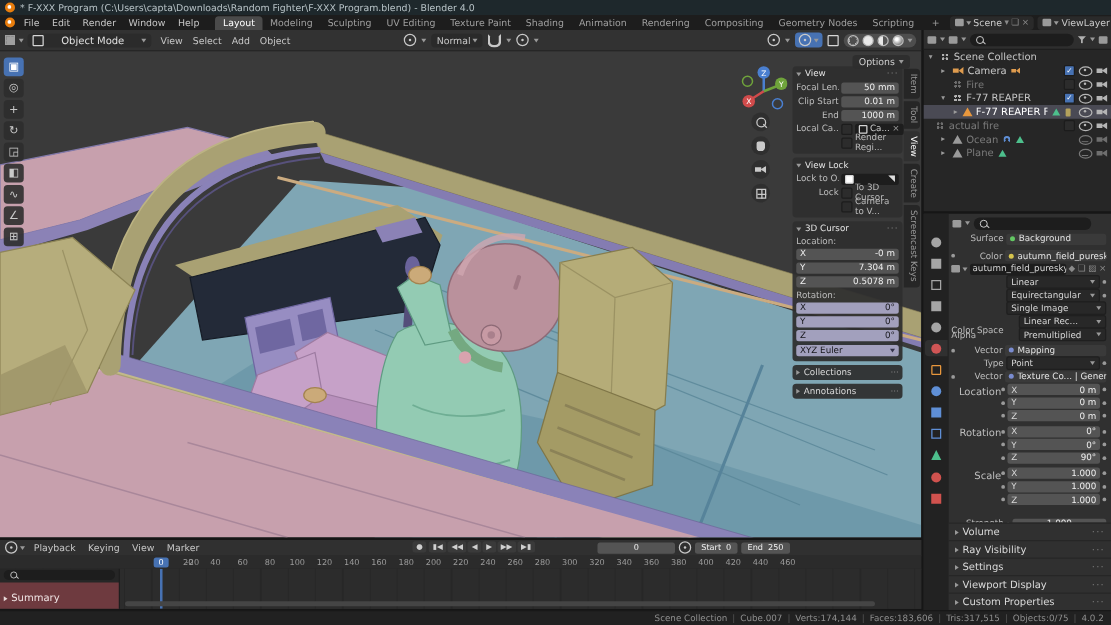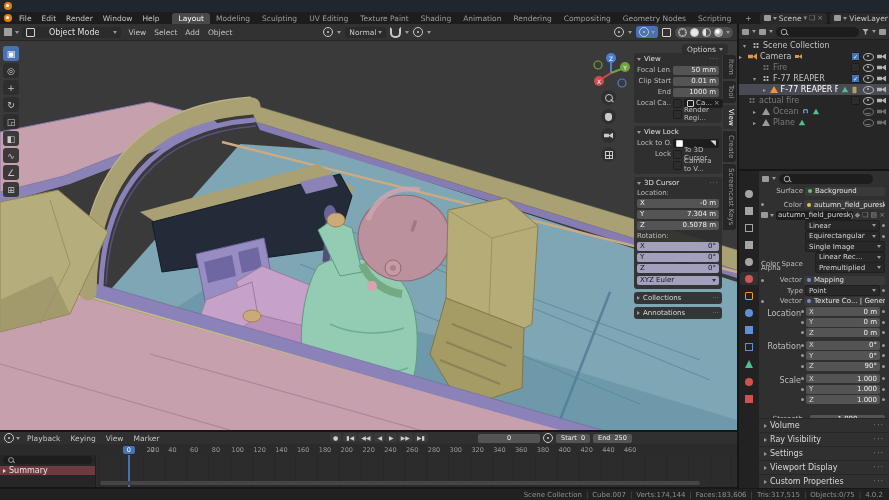--- a/index.html
+++ b/index.html
@@ -176,37 +176,38 @@
   .tlbtn{background:#3a3a3a;border-radius:2px;padding:0 3px;height:9px;display:flex;align-items:center;color:#cfcfcf;font-size:6px;}
   .tl-fields{position:absolute;left:478px;top:1px;display:flex;gap:3px;align-items:center;}
   .tfield{background:#545454;border-radius:2px;height:9px;padding:0 5px;color:#f0f0f0;display:flex;gap:4px;align-items:center;font-size:6.5px;}
   .ruler{position:absolute;left:0;top:12px;width:737px;height:11px;background:#2b2b2b;border-bottom:1px solid #222;}
   .tick{position:absolute;bottom:1px;transform:translateX(-50%);color:#9b9b9b;font-size:6.5px;}
   .tick.cur{background:#4772b3;color:#fff;border-radius:2px;padding:0 4px;bottom:1px;}
   .tl-body{position:absolute;left:0;top:23px;width:737px;height:32px;overflow:hidden;
            background:repeating-linear-gradient(90deg,#272727 0 1px,#2c2c2c 1px 21.8px);background-position:12px 0;}
   .chanbox{position:absolute;left:0;top:0;width:95px;height:32px;background:#262626;border-right:1px solid #1e1e1e;}
   .chan-filter{display:flex;align-items:center;gap:2px;padding:1px 3px;}
-  .summary{display:flex;align-items:center;gap:3px;background:#6e3a3f;color:#efe3e3;height:9px;padding:0 3px;margin-top:1px;}
+  .summary{display:flex;align-items:center;gap:3px;background:#6e3a3f;color:#efe3e3;height:9px;padding:8px 3px;margin-top:1px;}
   .playhead{position:absolute;top:0;width:2px;height:32px;background:#4772b3;}
   .hscroll{position:absolute;left:100px;bottom:2px;width:600px;height:4px;background:#454545;border-radius:2px;}
 
   
   .statusbar{position:absolute;left:0;top:488px;width:889px;height:12px;background:#212121;
              display:flex;align-items:center;justify-content:flex-end;gap:4px;padding:0 6px;box-sizing:border-box;
              color:#8f8f8f;font-size:7px;border-top:1px solid #181818;}
   .sep{color:#555;}
 </style>
 </head>
 <body>
 
 <div class="app">
 
   <div class="titlebar">
     <span class="blogo"></span>
+    <span class="ttext">* F-XXX Program (C:\Users\capta\Downloads\Random Fighter\F-XXX Program.blend) - Blender 4.0</span>
   </div>
 
   <div class="topbar">
     <span class="blogo"></span>
     <nav id="topmenus" class="row">
         <span class="menu-item">File</span>
         <span class="menu-item">Edit</span>
         <span class="menu-item">Render</span>
         <span class="menu-item">Window</span>
         <span class="menu-item">Help</span>
@@ -586,21 +587,21 @@
         <span class="cv"></span>
       <span class="wicon"></span>
     </div>
     <div id="orows">
         <div class="orow" style="padding-left: 4px;">
           <span style="width: 6px; color: rgb(154, 154, 154); font-size: 6px;">▾</span>
           <span class="i-coll"></span>
           <span class="lbl">Scene Collection</span>
           <span class="spacer"></span>
         </div>
-        <div class="orow" style="">
+        <div class="orow" style="padding-left: 14px;">
           <span style="width: 6px; color: rgb(154, 154, 154); font-size: 6px;">▸</span>
           <span class="i-camo"></span>
           <span class="lbl">Camera</span>
           <span class="i-camo" style="transform: scale(0.8);"></span>
           <span class="spacer"></span>
           <span class="cb on">✓</span>
           <span class="i-eye"></span>
           <span class="i-camr"></span>
         </div>
         <div class="orow dim" style="padding-left: 14px;">

